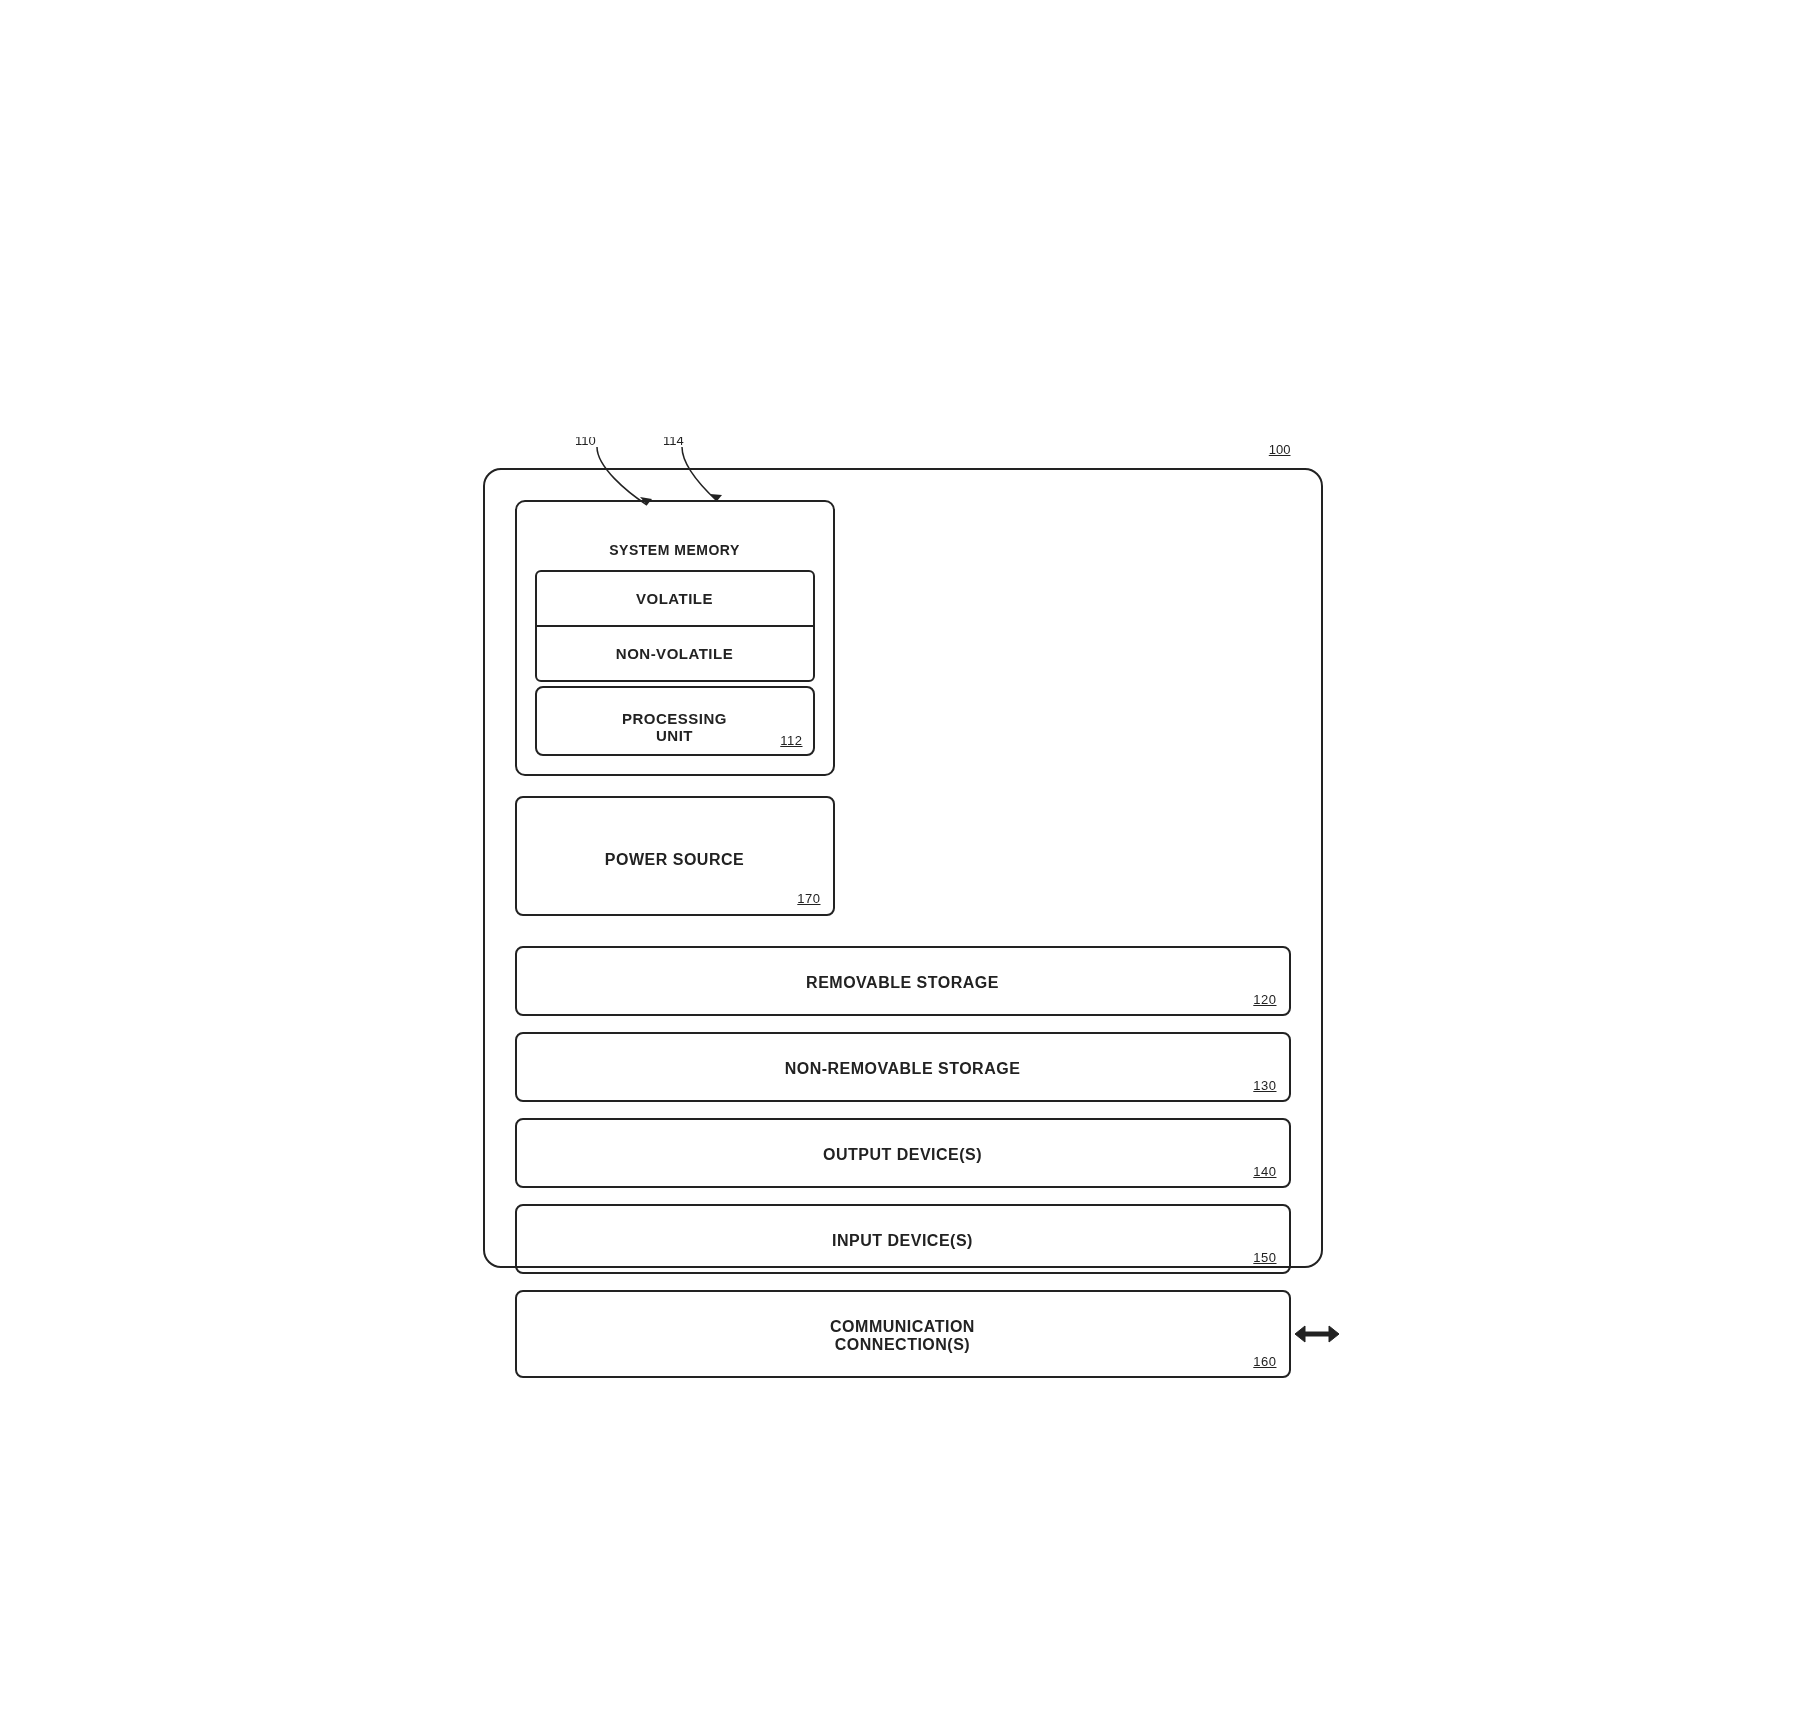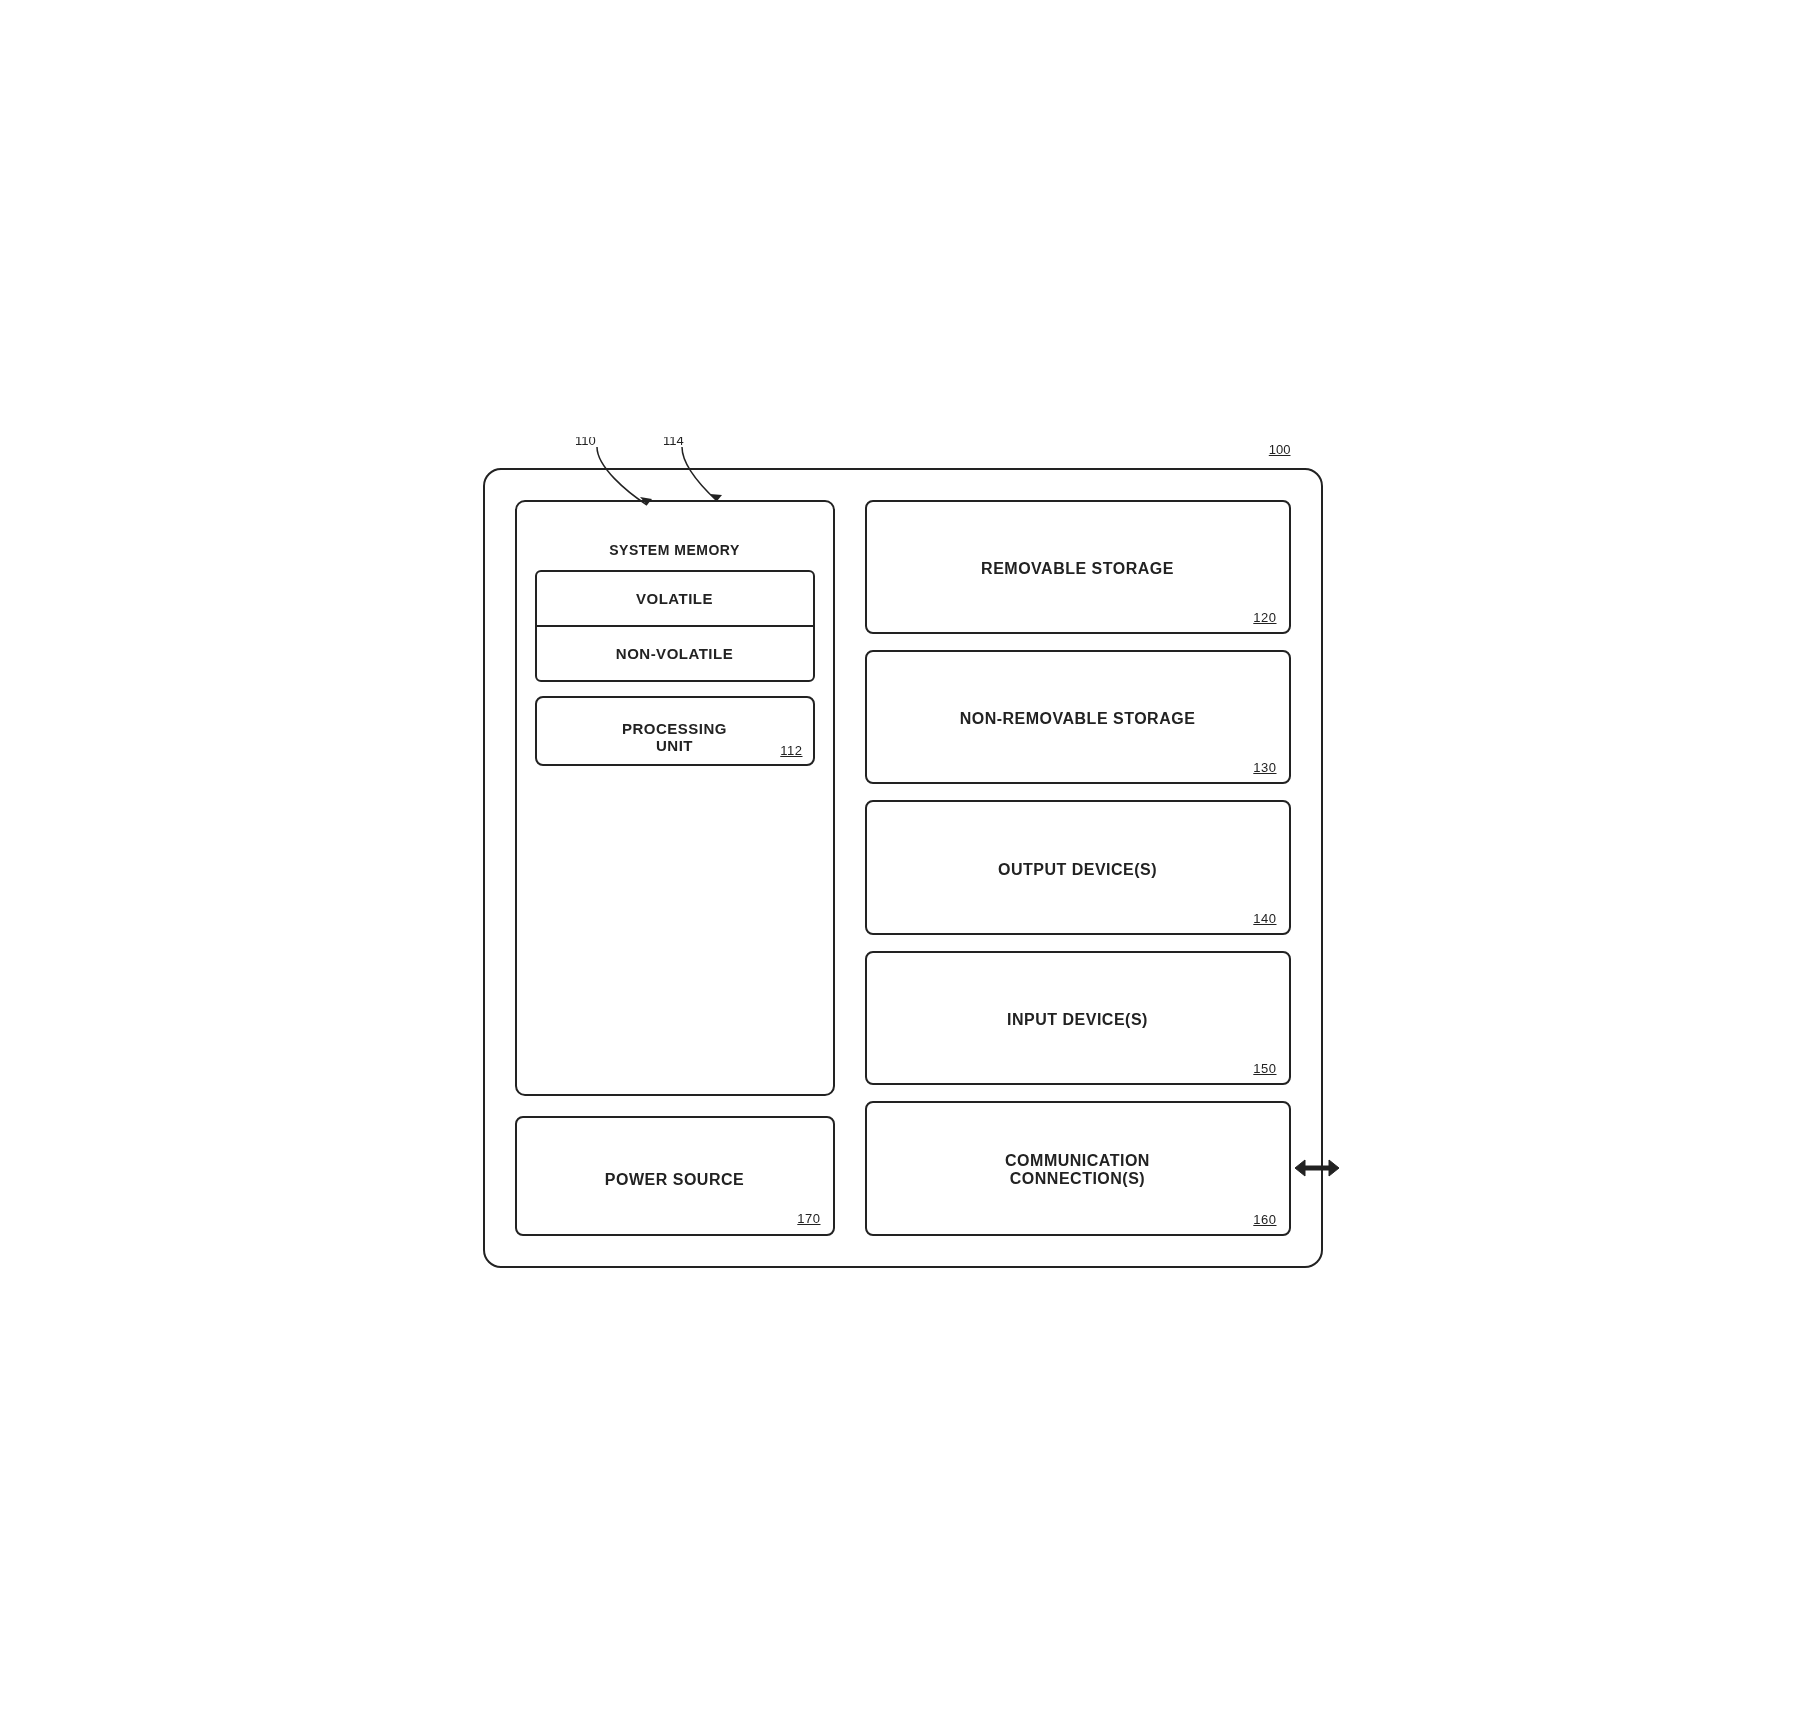--- a/index.html
+++ b/index.html
@@ -23,21 +23,21 @@
 
     
     .outer-box {
       width: 840px;
       height: 800px;
       border: 2.5px solid #222;
       border-radius: 18px;
       position: relative;
       padding: 30px 30px 30px 30px;
       display: flex;
-      flex-direction: row;
+      flex-direction: column;
       gap: 30px;
     }
 
     
     .label-100 {
       position: absolute;
       top: -28px;
       right: 30px;
       font-size: 15px;
       color: #222;
@@ -234,21 +234,21 @@
           <polygon points="140,68 133,60 145,62" fill="#222"></polygon>
           <text x="68" y="8" font-size="13" fill="#222" font-family="Arial">110</text>
 
           <path d="M 175 10 C 175 28, 195 50, 210 64" stroke="#222" stroke-width="1.5" fill="none"></path>
           <polygon points="210,64 203,57 215,58" fill="#222"></polygon>
           <text x="156" y="8" font-size="13" fill="#222" font-family="Arial">114</text>
         </svg>
 
         <div class="system-memory-label">SYSTEM MEMORY</div>
 
-        <div style="border:2px solid #222; border-radius:6px; overflow:hidden; margin-bottom:14px;">
+        <div style="border:2px solid #222; border-radius:6px; overflow:hidden; margin-bottom:4px;">
           <div class="sub-box" style="border:none; border-bottom:2px solid #222; border-radius:0; margin:0;">VOLATILE</div>
           <div class="sub-box" style="border:none; border-radius:0; margin:0;">NON-VOLATILE</div>
         </div>
 
         <div class="proc-box">
           <span>PROCESSING<br>UNIT</span>
           <span class="proc-ref ref-num">112</span>
         </div>
 
       </div>

